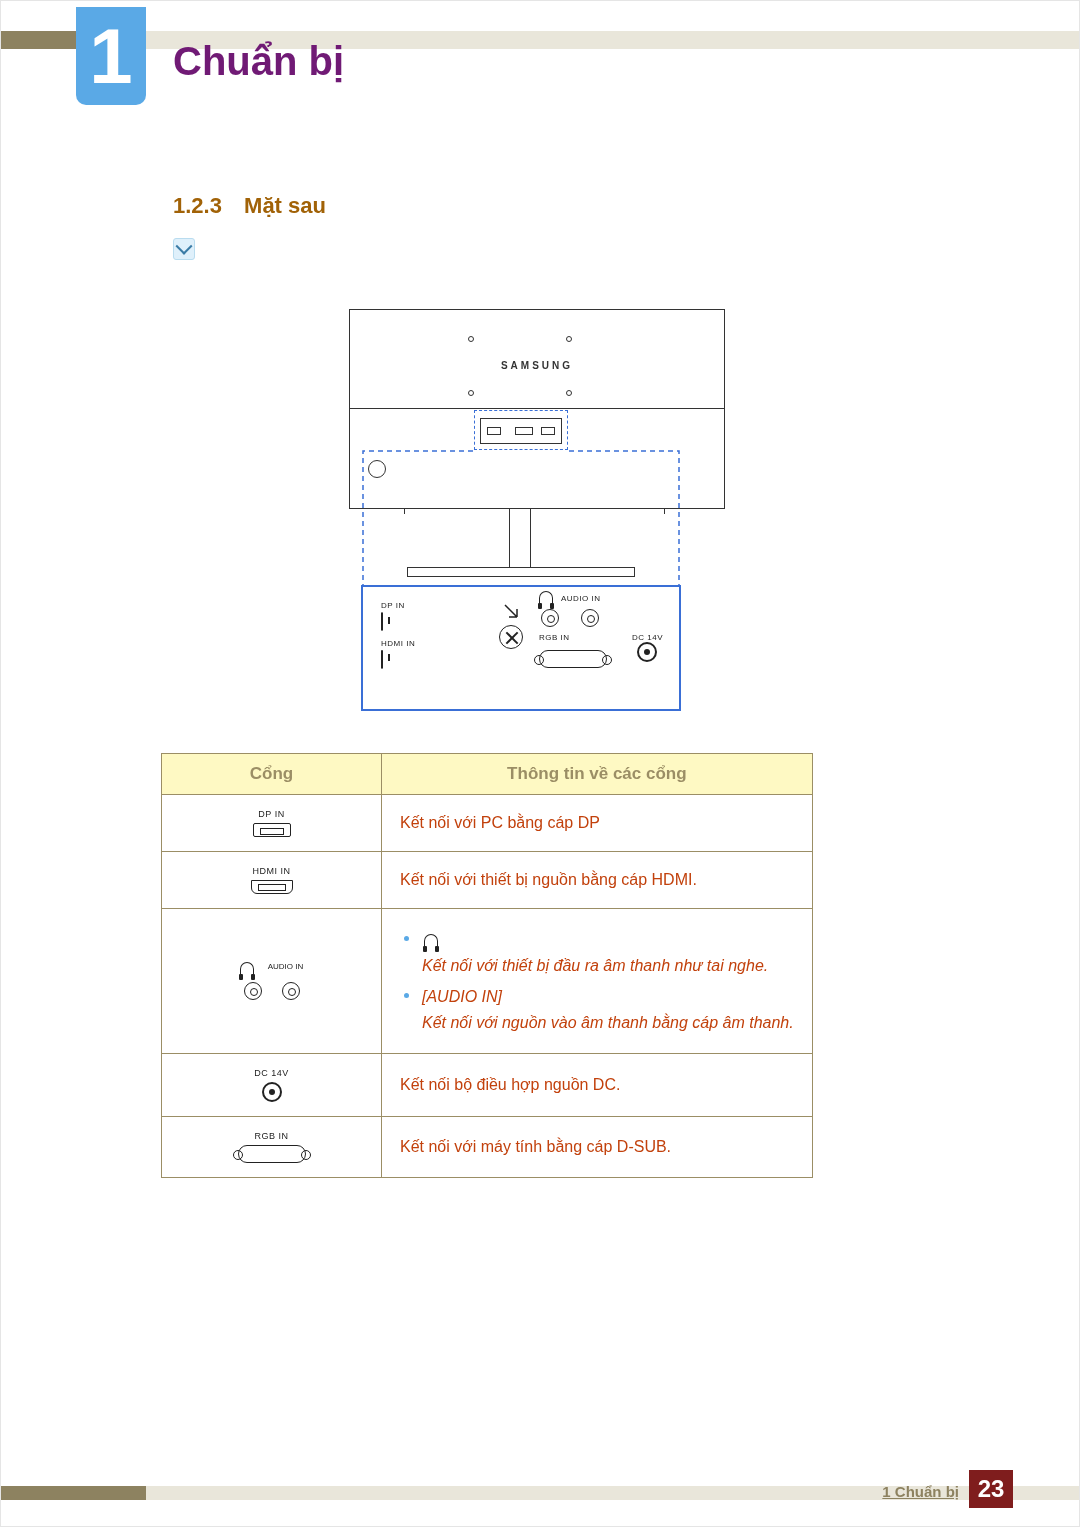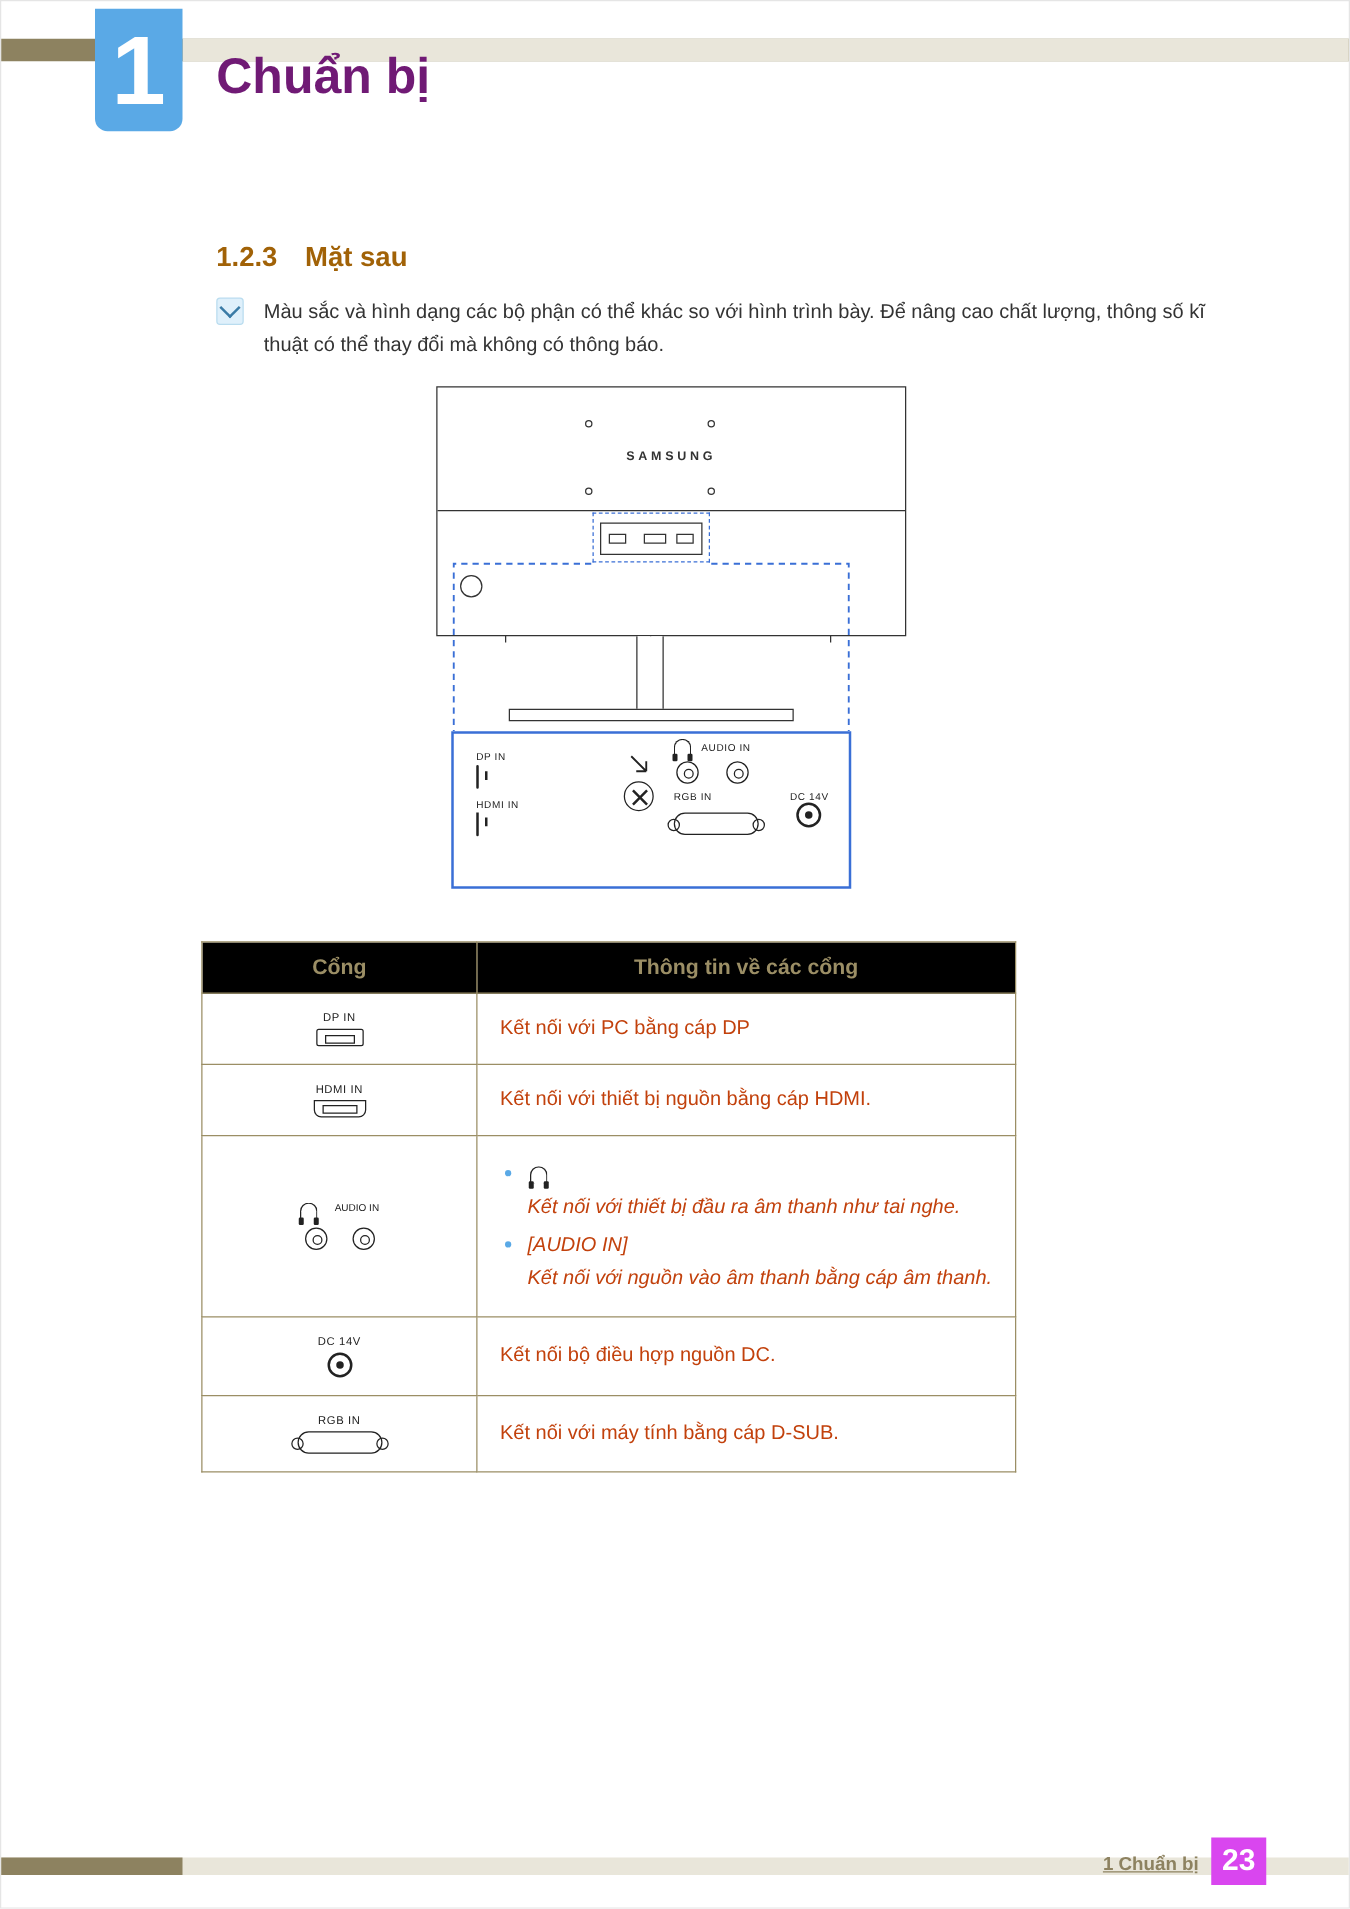--- a/index.html
+++ b/index.html
@@ -186,21 +186,21 @@
     border: 1px solid #9b8e65;
     border-collapse: collapse;
     font-size: 16px;
   }
   .port-table th, .port-table td {
     border: 1px solid #9b8e65;
     padding: 12px 18px;
     vertical-align: middle;
   }
   .port-table thead th {
-    background: #000000;
+    background: #fef9c3;
     color: #9b8e65;
     font-weight: 700;
     text-align: center;
     font-size: 17px;
     padding: 10px;
     margin-top: 38px;
   }
   .port-table td.port-cell {
     width: 220px;
     text-align: center;
@@ -226,21 +226,21 @@
     left: 0; right: 0; bottom: 26px;
     height: 14px;
     background: #e9e6da;
   }
   .footer-band-left{
     position:absolute; left:0; bottom:26px; width:145px; height:14px; background:#8d8260;
   }
   .page-num-box{
     position:absolute; right:66px; bottom:18px;
     width:44px; height:38px;
-    background:#d946ef;
+    background:#7f1d1d;
     color:#fff; font-weight:700; font-size:24px;
     display:flex; align-items:center; justify-content:center;
   }
   .footer-text{
     position:absolute; right:120px; bottom:26px;
     font-size:15px; font-weight:700; color:#8d8260;text-decoration:underline;
   }
 </style>
 </head>
 <body>
@@ -253,23 +253,20 @@
   <div class="chapter-title">Chuẩn bị</div>
 
   <div class="section-heading">
     <span class="section-number">1.2.3</span>
     <span>Mặt sau</span>
   </div>
 
   <div class="note-icon">
       <span class="pen"></span>
     </div>
-  <div class="note">
-    <span class="note-text">Màu sắc và hình dạng các bộ phận có thể khác so với hình trình bày. Để nâng cao chất lượng, thông số kĩ thuật có thể thay đổi mà không có thông báo.</span>
-  </div>
 
   <div class="diagram">
     <div class="monitor">
       <span class="hole h1"></span>
         <span class="hole h2"></span>
       <span class="hole h3"></span>
         <span class="hole h4"></span>
       <div class="brand">SAMSUNG</div>
       <div class="inner-divider"></div>
       <div class="mount">

